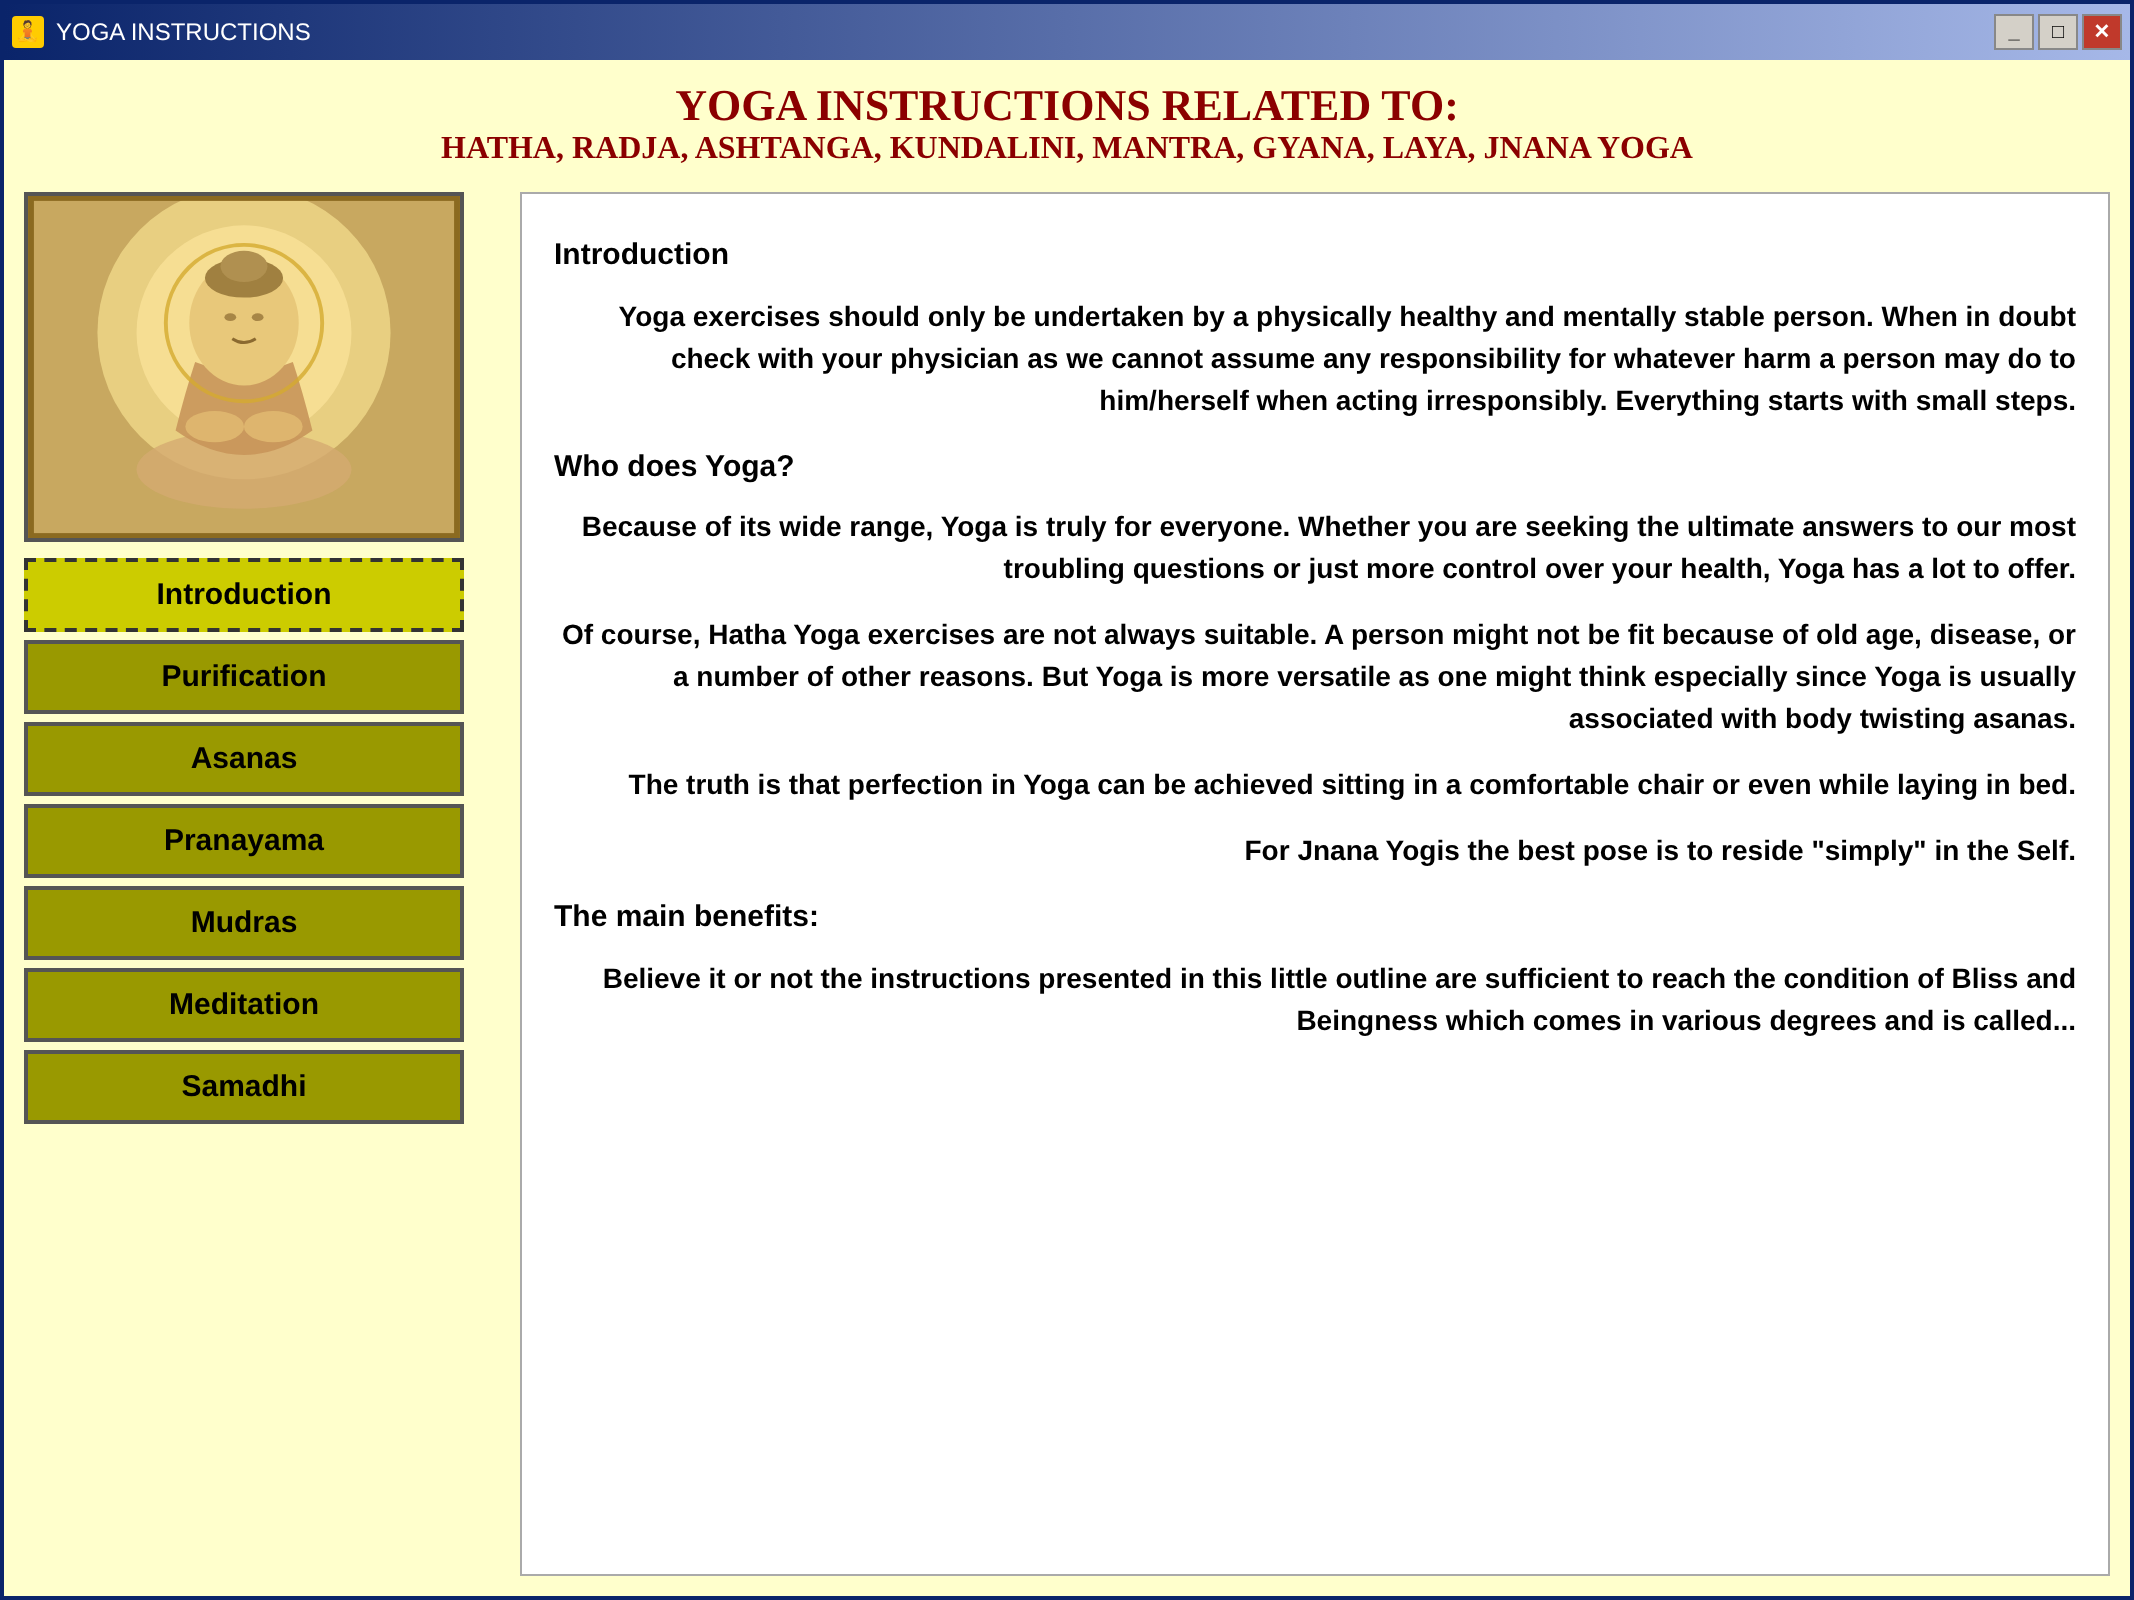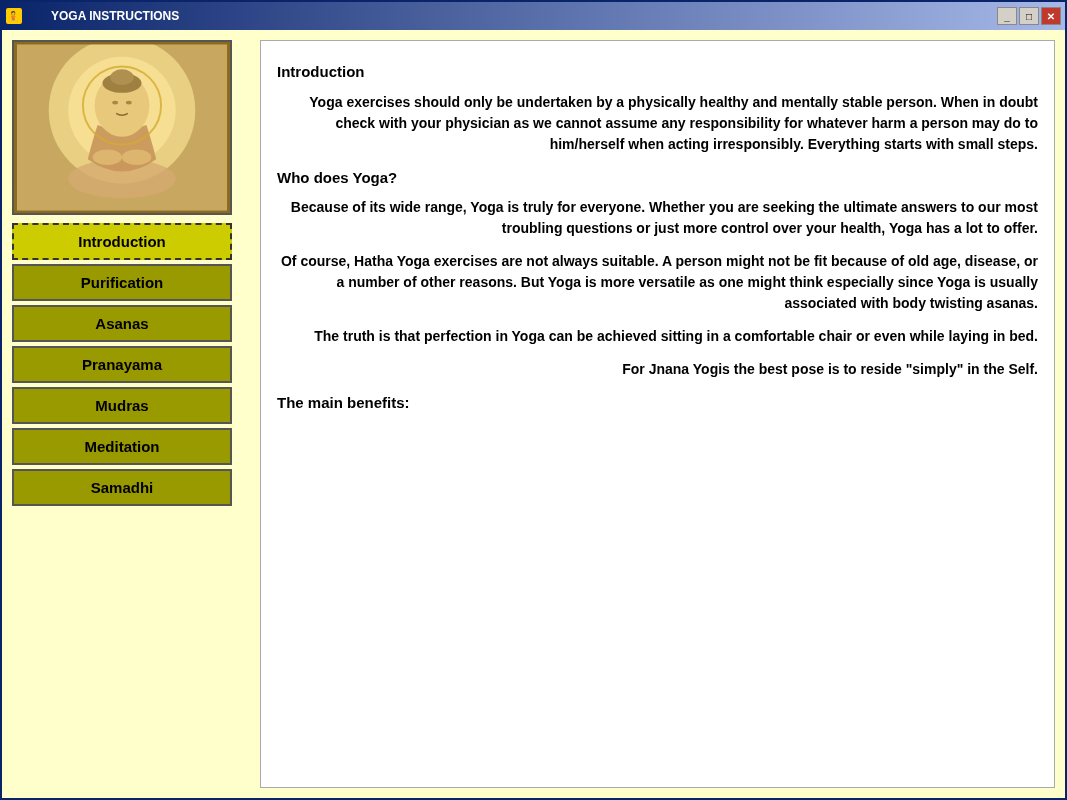--- a/index.html
+++ b/index.html
@@ -45,22 +45,21 @@
       display: flex;
       align-items: center;
       justify-content: center;
       font-size: 10px;
       color: #333;
     }
 
     .titlebar-title {
       color: white;
       font-size: 12px;
-      font-weight: bold;
-      margin-left: 23px;
+      font-weight: normal;
     }
 
     .titlebar-buttons {
       display: flex;
       gap: 2px;
     }
 
     .titlebar-btn {
       width: 20px;
       height: 18px;
@@ -225,20 +224,24 @@
     </div>
     <div class="titlebar-buttons">
       <div class="titlebar-btn">_</div>
       <div class="titlebar-btn">□</div>
       <div class="titlebar-btn close">✕</div>
     </div>
   </div>
 
   <div class="main-content">
 
+    <div class="header">
+      <div class="header-title">YOGA INSTRUCTIONS RELATED TO:</div>
+      <div class="header-subtitle">HATHA, RADJA, ASHTANGA, KUNDALINI, MANTRA, GYANA, LAYA, JNANA YOGA</div>
+    </div>
 
     <div class="content-area">
 
       <div class="sidebar">
 
         <div class="sidebar-image">
           <svg viewBox="0 0 220 175" xmlns="http://www.w3.org/2000/svg">
 
             <rect width="220" height="175" fill="#c8a860"></rect>
 
@@ -286,16 +289,17 @@
         </div>
 
         <div class="content-section-title">Who does Yoga?</div>
 
         <p class="content-paragraph">Because of its wide range, Yoga is truly for everyone. Whether you are seeking the ultimate answers to our most troubling questions or just more control over your health, Yoga has a lot to offer.</p>
         <p class="content-paragraph">Of course, Hatha Yoga exercises are not always suitable. A person might not be fit because of old age, disease, or a number of other reasons. But Yoga is more versatile as one might think especially since Yoga is usually associated with body twisting asanas.</p>
         <p class="content-paragraph">The truth is that perfection in Yoga can be achieved sitting in a comfortable chair or even while laying in bed.</p>
         <p class="content-paragraph">For Jnana Yogis the best pose is to reside "simply" in the Self.</p>
 
         <div class="content-section-title">The main benefits:</div>
+        <p class="content-paragraph">Believe it or not the instructions presented in this little outline are sufficient to reach the condition of Bliss and Beingness which comes in various degrees and is called...</p>
       </div>
     </div>
   </div>
 </div>
 
 </body></html>

